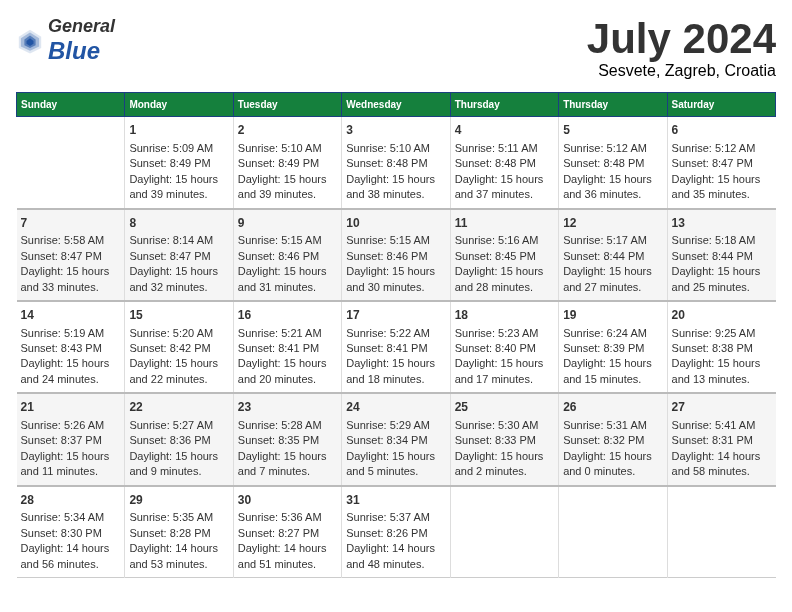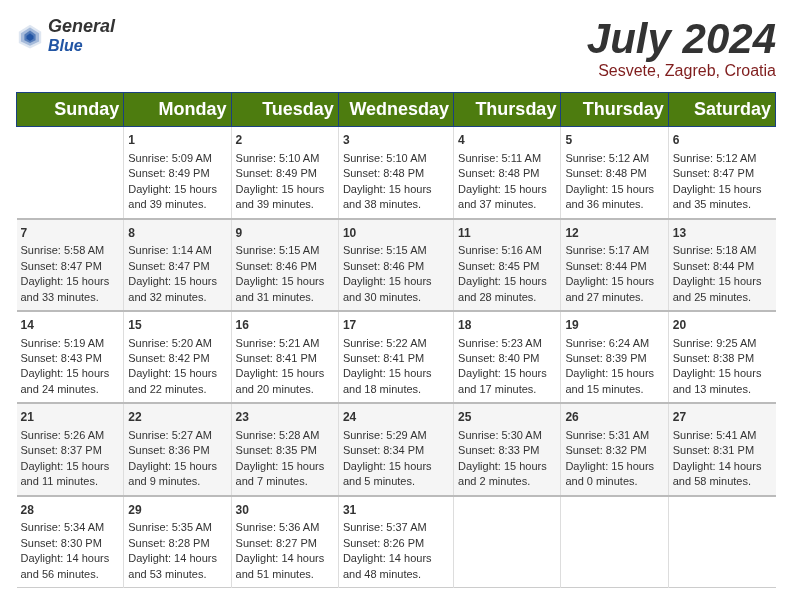--- a/index.html
+++ b/index.html
@@ -21,54 +21,53 @@
       align-items: center;
       gap: 4px;
       font-style: italic;
     }
     .logo-text-general {
       font-size: 18px;
       font-weight: bold;
       color: #333;
     }
     .logo-text-blue {
-      font-size: 16px;
+      font-size: 24px;
       font-weight: bold;
       color: #2255a4;
       margin-top: 28px;
     }
     .logo-icon {
       width: 28px;
       height: 28px;
     }
     .title-block {
       text-align: right;
     }
     .main-title {
       font-size: 42px;
       font-weight: bold;
       color: #333;
       line-height: 1.1;
-      font-style: italic;
     }
     .subtitle {
       font-size: 16px;
-      color: #7f1d1d;
+      color: #000000;
     }
     table {
       width: 100%;
       border-collapse: collapse;
       font-size: 11px;
     }
     thead tr th {
-      background-color: #4d7c0f;
+      background-color: #15803d;
       color: #fff;
       padding: 6px 4px;
-      text-align: right;
-      font-size: 18px;
+      text-align: left;
+      font-size: 10px;
       font-weight: bold;
       border: 1px solid #1a4080;
     }
     tbody tr {
       border-bottom: 1px solid #ccc;
     }
     tbody tr:nth-child(odd) {
       background-color: #fff;
     }
     tbody tr:nth-child(even) {
@@ -172,21 +171,21 @@
       </tr>
       <tr class="row-separator">
         <td>
           <span class="day-number">7</span>
           <div>Sunrise: 5:58 AM</div>
           <div>Sunset: 8:47 PM</div>
           <div>Daylight: 15 hours and 33 minutes.</div>
         </td>
         <td>
           <span class="day-number">8</span>
-          <div>Sunrise: 1:14 AM</div>
+          <div>Sunrise: 8:14 AM</div>
           <div>Sunset: 8:47 PM</div>
           <div>Daylight: 15 hours and 32 minutes.</div>
         </td>
         <td>
           <span class="day-number">9</span>
           <div>Sunrise: 5:15 AM</div>
           <div>Sunset: 8:46 PM</div>
           <div>Daylight: 15 hours and 31 minutes.</div>
         </td>
         <td>

